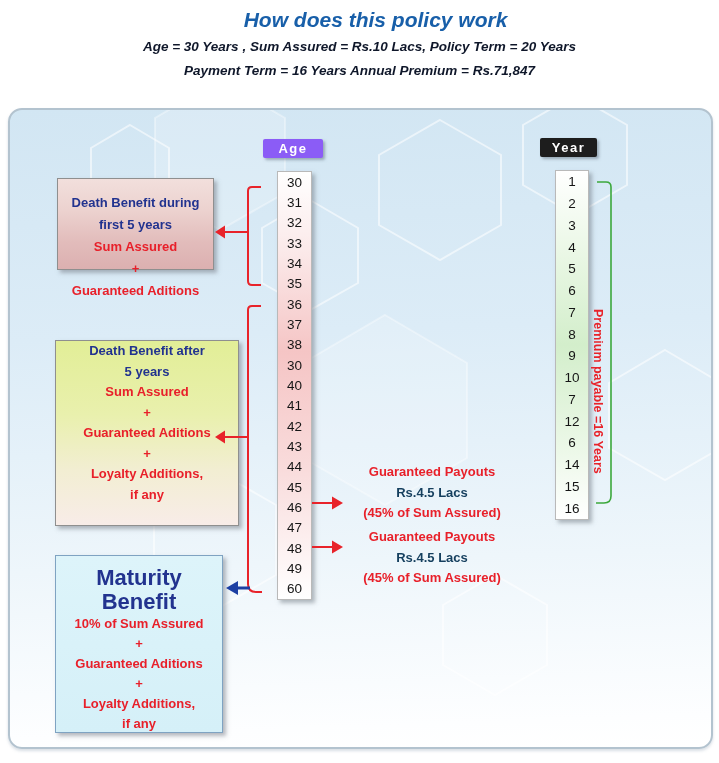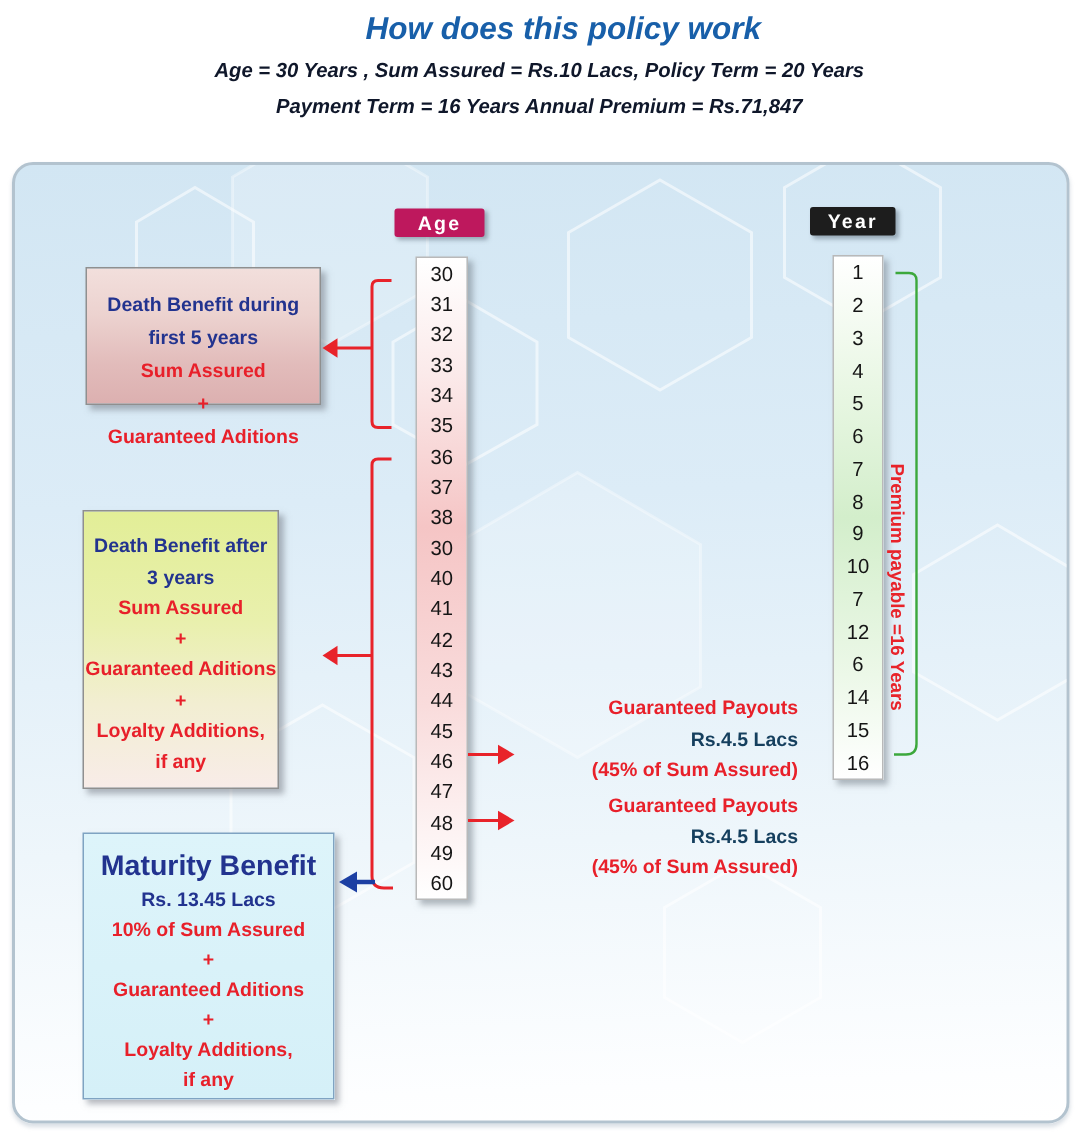--- a/index.html
+++ b/index.html
@@ -11,46 +11,46 @@
   .sub1{top:39px;}
   .sub2{top:63px;}
 
   .panel{left:8px;top:108px;width:701px;height:637px;border:2px solid #b3c3cf;border-radius:14px;
          background:linear-gradient(178deg,#d2e6f3 0%,#dcecf7 35%,#eef6fb 70%,#fdfeff 95%,#ffffff 100%);
          box-shadow:0 2px 3px rgba(160,175,190,.4);}
   .hexes{position:absolute;left:0;top:0;width:100%;height:100%;overflow:hidden;border-radius:12px;}
 
   .col-header{color:#ffffff;font-weight:bold;font-size:13px;text-align:center;line-height:19px;letter-spacing:1.5px;
               box-shadow:2px 2px 3px rgba(90,105,120,.5);border-radius:2px;}
-  .age-header{left:263px;top:139px;width:60px;height:19px;background:#be185d;}
+  .age-header{left:263px;top:139px;width:60px;height:19px;background:#8b5cf6;}
   .year-header{left:540px;top:138px;width:57px;height:19px;background:#1d1d1d;}
 
   .col{display:flex;flex-direction:column;border:1px solid #b9b9b9;box-shadow:3px 3px 4px rgba(110,120,130,.5);}
   .age-col{left:277px;top:171px;width:33px;height:427px;
            background:linear-gradient(180deg,#ffffff 0%,#fbeaea 18%,#f5c5c5 42%,#f9dcdc 70%,#ffffff 100%);}
   .year-col{left:555px;top:170px;width:32px;height:348px;
             background:linear-gradient(180deg,#ffffff 0%,#e9f7e4 25%,#d3eecb 50%,#ecf8e8 80%,#ffffff 100%);}
   .col .cell{flex:1;display:flex;align-items:center;justify-content:center;font-size:13.5px;color:#151515;}
 
   .box{text-align:center;box-shadow:3px 3px 4px rgba(110,115,125,.5);}
   .bl{font-size:13px;font-weight:bold;}
   .bl.navy{color:#22338F;}
   .bl.red{color:#E8202A;}
   .box1{left:57px;top:178px;width:157px;height:92px;border:1px solid #8f8f8f;padding-top:13px;box-sizing:border-box;
         background:linear-gradient(180deg,#f2dfdc 0%,#ecd2cf 35%,#e2bcbb 70%,#dcb0b0 100%);}
   .box1 .bl{line-height:22px;}
-  .box2{left:55px;top:340px;width:131px;height:186px;border:1px solid #8f8f8f;padding-top:13px;box-sizing:border-box;
+  .box2{left:55px;top:340px;width:184px;height:186px;border:1px solid #8f8f8f;box-sizing:border-box;
         background:linear-gradient(180deg,#e2ee97 0%,#e9f0ad 40%,#f2eeD2 70%,#f8ece8 100%);}
   .box2 .bl{line-height:20.5px;}
   .box3{left:55px;top:555px;width:168px;height:178px;border:1px solid #7fa3c2;padding-top:10px;box-sizing:border-box;
         background:linear-gradient(180deg,#ddf4fa 0%,#d5f0f8 100%);}
   .box3 .bl{line-height:20px;}
-  .bl.big{font-size:19px;line-height:24px;}
+  .bl.big{font-size:22px;line-height:24px;}
 
-  .payout{width:200px;text-align:right;}
+  .payout{width:200px;text-align:center;}
   .payout .pl{font-size:13px;font-weight:bold;line-height:20.5px;}
   .payout .pl.red{color:#E8202A;}
   .payout .pl.amt{color:#153F5E;}
   .payout1{left:332px;top:462px;}
   .payout2{left:332px;top:527px;}
 
   .premium-label{left:589px;top:309px;height:175px;width:16px;writing-mode:vertical-rl;
                  color:#E8232A;font-size:12.5px;font-weight:bold;white-space:nowrap;}
 
   .connectors{left:0;top:0;width:719px;height:763px;pointer-events:none;}
@@ -129,32 +129,31 @@
 <div class="abs box box1">
   <div class="bl navy">Death Benefit during</div>
   <div class="bl navy">first 5 years</div>
   <div class="bl red">Sum Assured</div>
   <div class="bl red">+</div>
   <div class="bl red">Guaranteed Aditions</div>
 </div>
 
 <div class="abs box box2">
   <div class="bl navy">Death Benefit after</div>
-  <div class="bl navy">3 years</div>
+  <div class="bl navy">5 years</div>
   <div class="bl red">Sum Assured</div>
   <div class="bl red">+</div>
   <div class="bl red">Guaranteed Aditions</div>
   <div class="bl red">+</div>
   <div class="bl red">Loyalty Additions,</div>
   <div class="bl red">if any</div>
 </div>
 
 <div class="abs box box3">
   <div class="bl navy big">Maturity Benefit</div>
-  <div class="bl navy">Rs. 13.45 Lacs</div>
   <div class="bl red">10% of Sum Assured</div>
   <div class="bl red">+</div>
   <div class="bl red">Guaranteed Aditions</div>
   <div class="bl red">+</div>
   <div class="bl red">Loyalty Additions,</div>
   <div class="bl red">if any</div>
 </div>
 
 <div class="abs payout payout1">
   <div class="pl red">Guaranteed Payouts</div>

